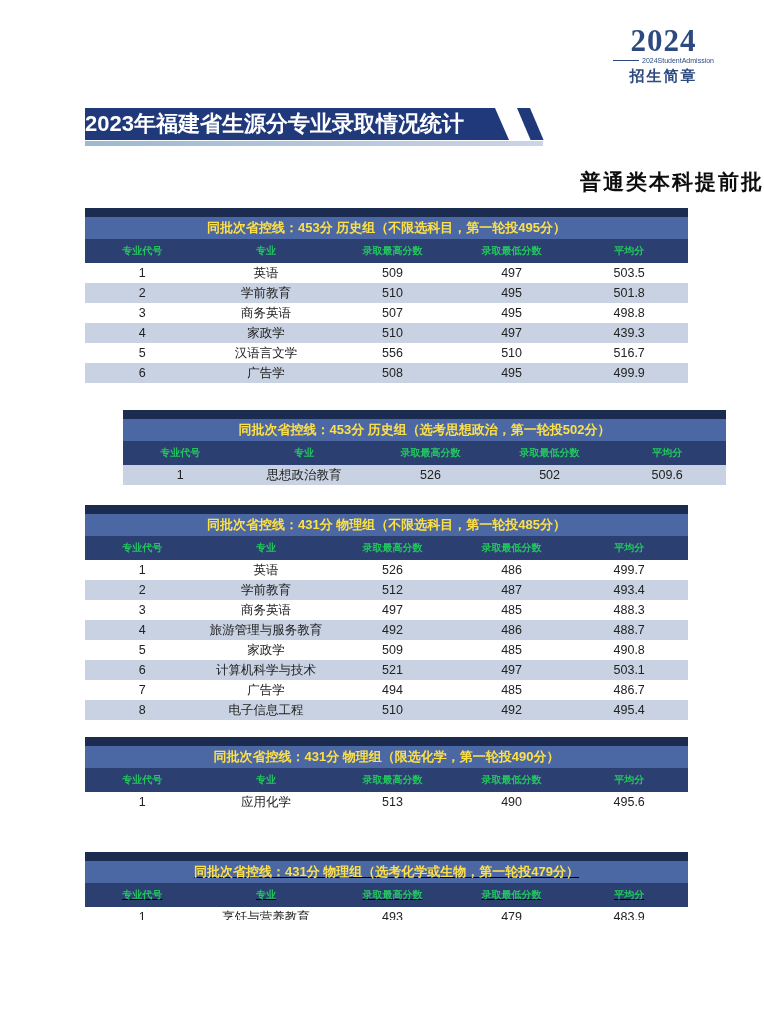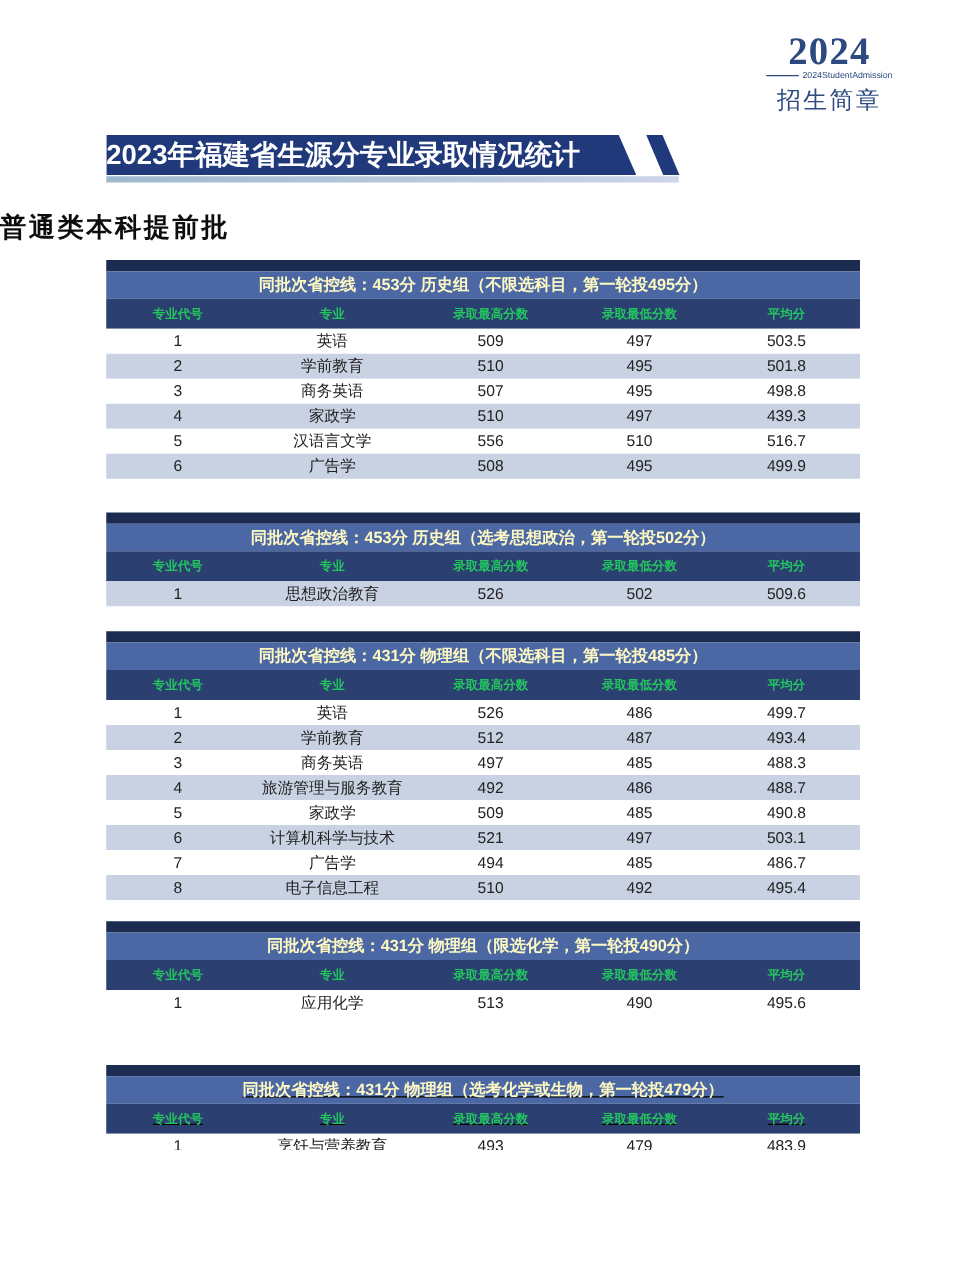--- a/index.html
+++ b/index.html
@@ -5,39 +5,39 @@
   html,body{margin:0;padding:0;}
   body{font-family:"Liberation Sans","DejaVu Sans",sans-serif;}
   .page{position:relative;width:764px;height:920px;background:#ffffff;overflow:hidden;}
 
   
   .logo{position:absolute;top:26px;right:50px;text-align:center;color:var(--logo-navy,#2d4a80);}
   .logo-year{font-family:"Liberation Serif","DejaVu Serif",serif;font-weight:bold;font-size:31px;line-height:30px;letter-spacing:1px;}
   .logo-subrow{display:flex;align-items:center;justify-content:center;gap:3px;margin-top:1px;}
   .logo-line{display:inline-block;width:26px;height:1px;background:var(--logo-navy,#2d4a80);}
   .logo-sub{font-size:7px;letter-spacing:0px;white-space:nowrap;}
-  .logo-label{font-size:19px;font-weight:normal;letter-spacing:2px;margin-top:3px;}
+  .logo-label{font-size:15px;font-weight:bold;letter-spacing:2px;margin-top:3px;}
 
   
   .banner{position:absolute;left:85px;top:108px;width:424px;height:32px;background:var(--accent-navy,#20397b);
           color:#fff;font-size:22px;font-weight:bold;line-height:32px;box-sizing:border-box;
           clip-path:polygon(0 0,calc(100% - 14px) 0,100% 100%,0 100%);white-space:nowrap;}
   .banner-stripe{position:absolute;left:517px;top:108px;width:13px;height:32px;background:var(--accent-navy,#20397b);
           transform:skewX(23deg);transform-origin:0 0;}
   .banner-underline{position:absolute;left:85px;top:141px;width:458px;height:5px;
           background:linear-gradient(to right,#9db9cf,#ccd4e8);}
 
   
-  .page-title{position:absolute;left:0;top:168px;width:100%;margin:0;text-align:left;
+  .page-title{position:absolute;left:0;top:168px;width:100%;margin:0;text-align:right;
           font-size:21px;font-weight:bold;color:#0d0d0d;letter-spacing:2px;}
 
   
   .table{position:absolute;left:85px;width:603px;}
   .t-topbar{height:9px;background:var(--topbar-navy,#1c2b50);}
-  .t-band{height:22px;background:var(--band-blue,#4b68a4);color:#fef9c3;font-size:13px;font-weight:bold;
+  .t-band{height:22px;background:var(--band-blue,#4b68a4);color:#fde047;font-size:13px;font-weight:bold;
           text-align:center;line-height:22px;white-space:nowrap;}
   .t-grid{display:flex;align-items:center;}
   .t-header{height:24px;background:var(--header-navy,#2b4070);color:#22c55e;font-size:10px;font-weight:bold;}
   .t-row{height:20px;background:#ffffff;color:#222;font-size:12.5px;}
   .t-row.shaded{background:var(--zebra,#c8d2e2);}
   .tc{text-align:center;box-sizing:border-box;}
   .c0{width:19%;}.c1{width:22%;}.c2{width:20%;}.c3{width:19.5%;}.c4{width:19.5%;}
 
   
   .watermark{position:absolute;left:622px;top:972px;font-size:29px;letter-spacing:2px;
@@ -113,21 +113,21 @@
           <div class="tc c4">516.7</div>
         </div>
         <div class="t-row t-grid shaded">
           <div class="tc c0">6</div>
           <div class="tc c1">广告学</div>
           <div class="tc c2">508</div>
           <div class="tc c3">495</div>
           <div class="tc c4">499.9</div>
         </div>
       </div>
-      <div class="table" style="top: 410px;">
+      <div class="table" style="top: 410px; margin-left: 38px;">
         <div class="t-topbar"></div>
         <div class="t-band">同批次省控线：453分 历史组（选考思想政治，第一轮投502分）</div>
         <div class="t-header t-grid">
           <div class="tc c0">专业代号</div>
           <div class="tc c1">专业</div>
           <div class="tc c2">录取最高分数</div>
           <div class="tc c3">录取最低分数</div>
           <div class="tc c4">平均分</div>
         </div>
         <div class="t-row t-grid shaded">

